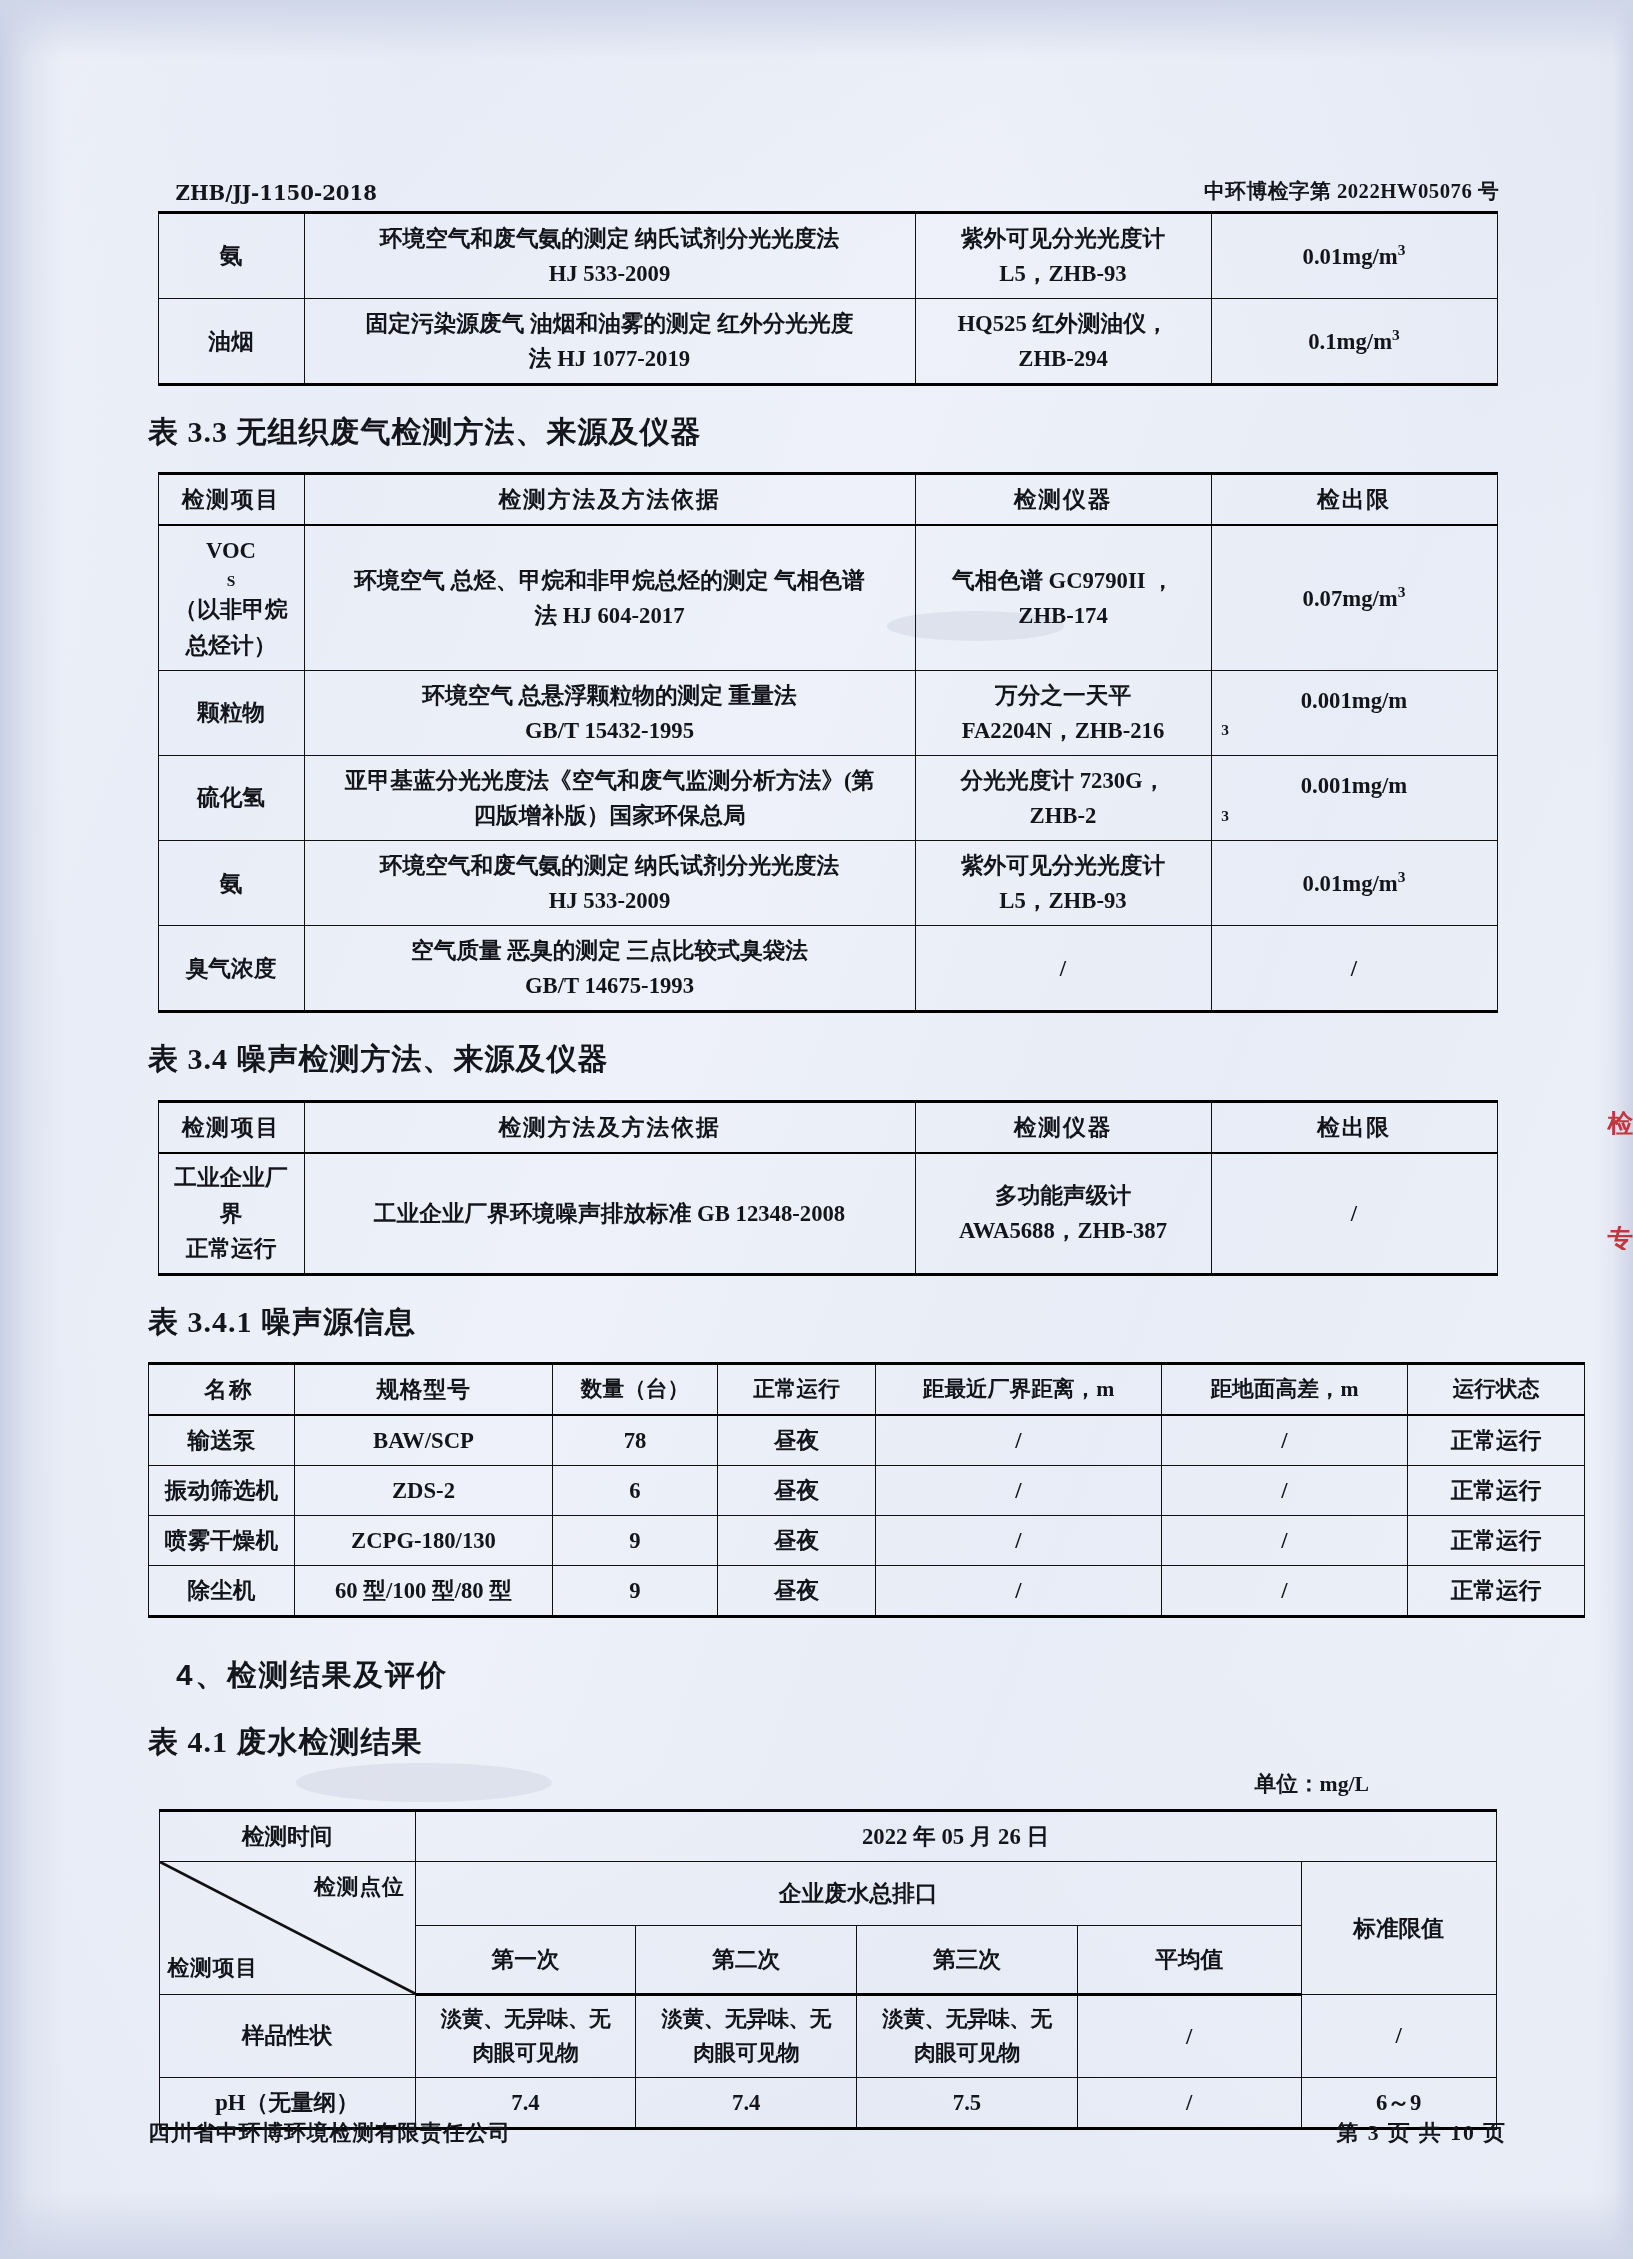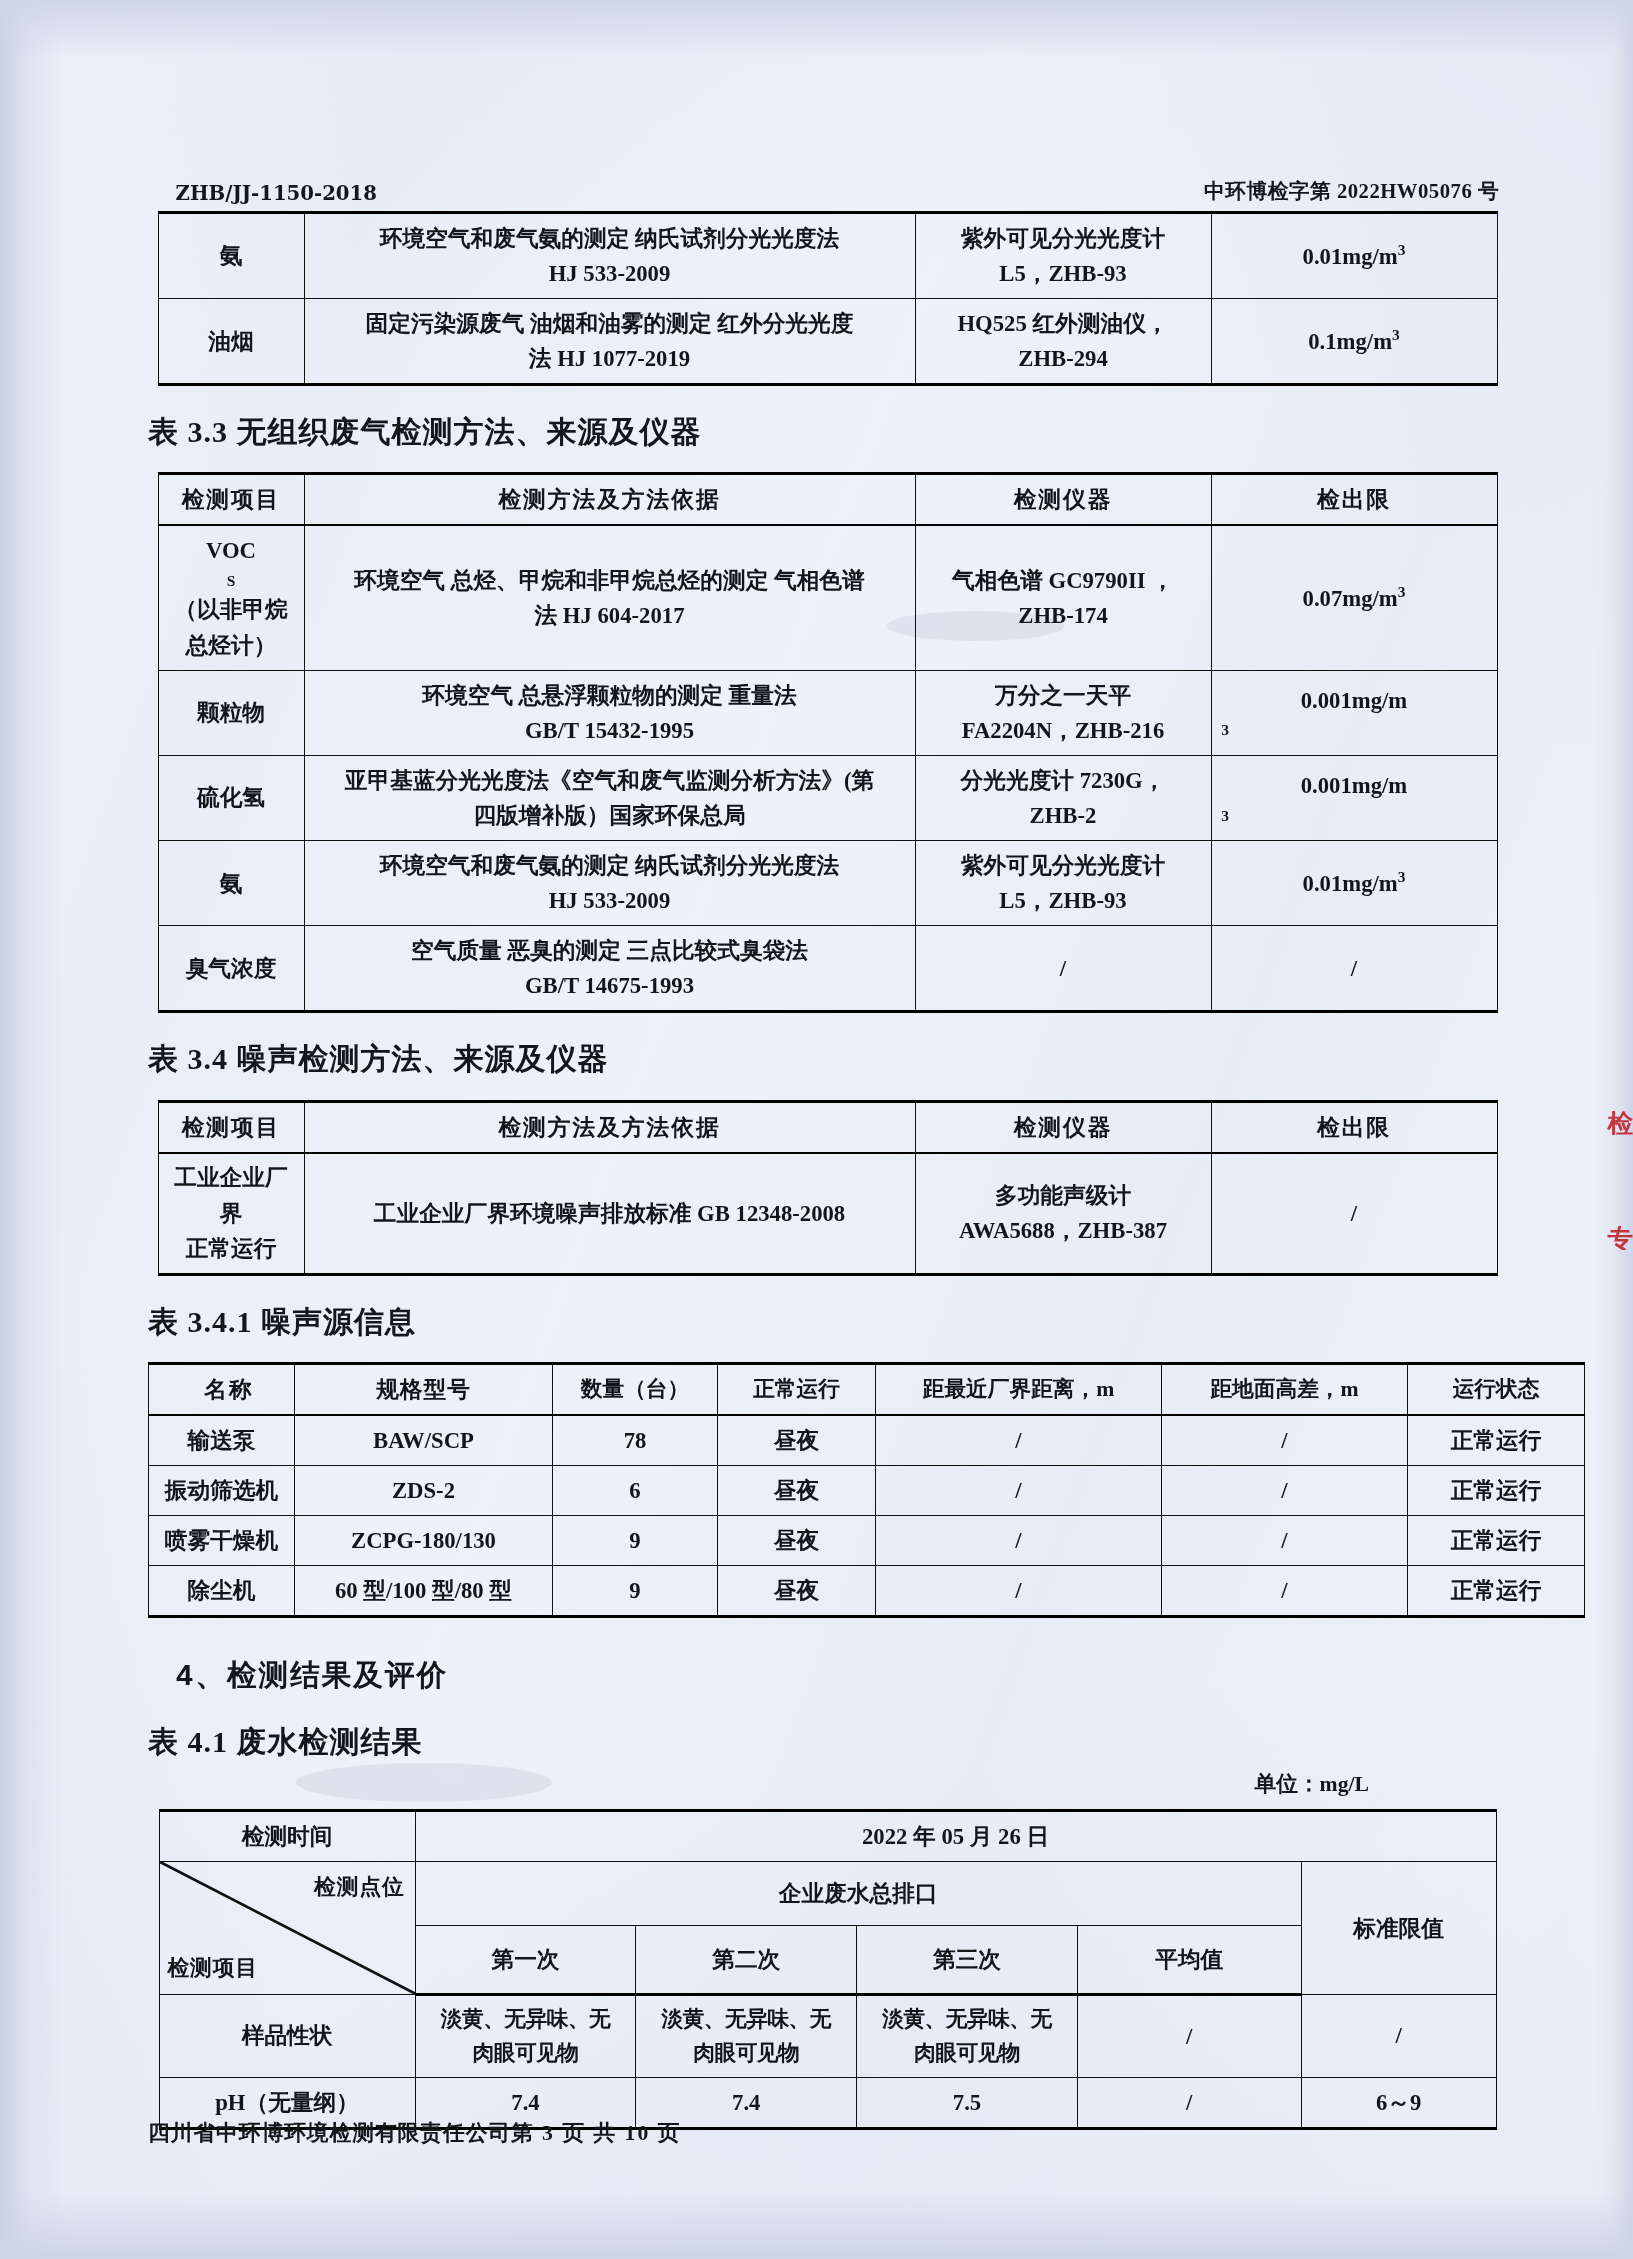--- a/index.html
+++ b/index.html
@@ -168,20 +168,21 @@
     letter-spacing: 1px;
   }
 
   
   .doc-footer {
     position: absolute;
     left: 148px;
     right: 126px;
     top: 2118px;
     display: flex;
+    justify-content: space-between;
     font-size: 21.7px;
     font-weight: 700;
     letter-spacing: 1px;
   }
   .doc-footer .pages { letter-spacing: 2px; }
 
   
   .stamp {
     position: absolute;
     right: 0;

